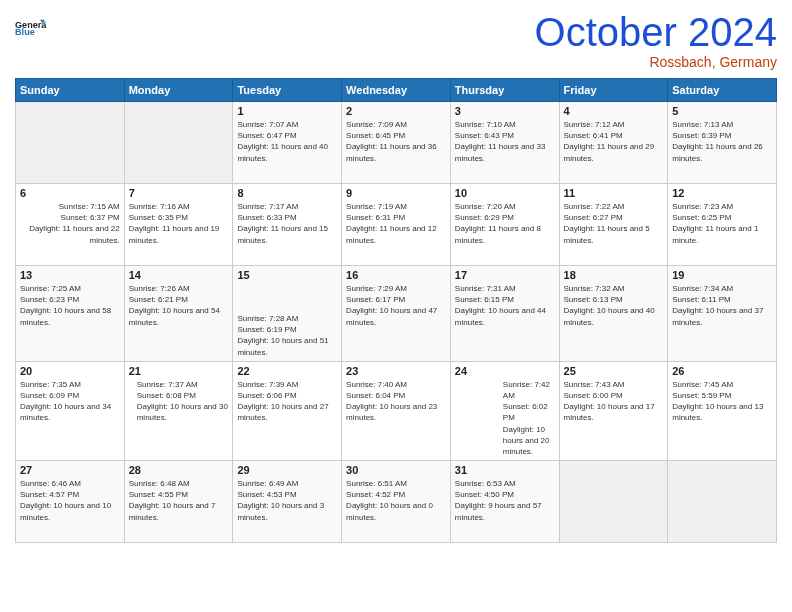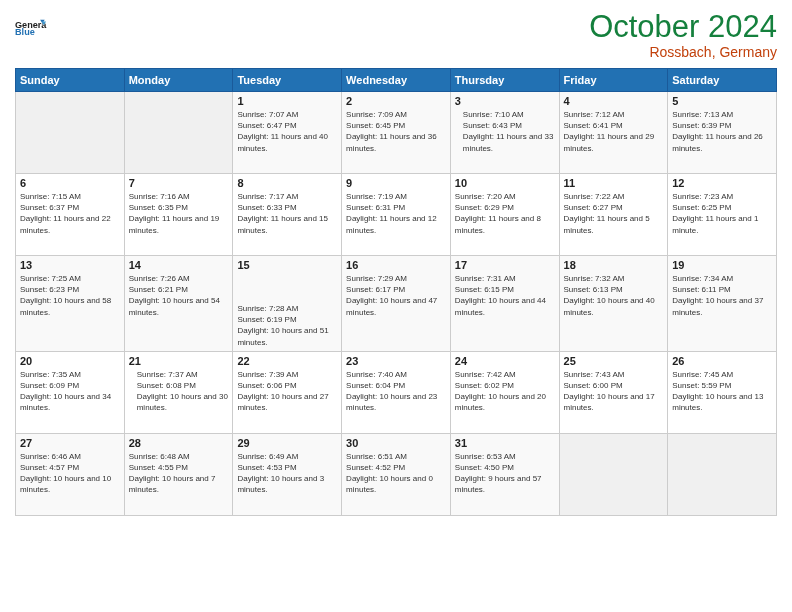--- a/index.html
+++ b/index.html
@@ -25,23 +25,23 @@
     }
     .logo {
       display: flex;
       align-items: center;
       gap: 4px;
     }
     .title-block {
       text-align: right;
     }
     .month-title {
-      font-size: 31px;
+      font-size: 40px;
       font-weight: 300;
-      color: #15803d;
+      color: #1d4ed8;
       line-height: 1.1;
     }
     .location {
       font-size: 14px;
       color: #c2410c;
     }
     .calendar-table {
       width: 100%;
       border-collapse: collapse;
       table-layout: fixed;
@@ -126,41 +126,41 @@
 Daylight: 11 hours and 40 minutes.</div>
           </td>
           <td>
             <span class="day-number">2</span>
             <div class="day-info" style="white-space: pre-line;">Sunrise: 7:09 AM
 Sunset: 6:45 PM
 Daylight: 11 hours and 36 minutes.</div>
           </td>
           <td>
             <span class="day-number">3</span>
-            <div class="day-info" style="white-space: pre-line; margin-left: 8px;">Sunrise: 7:10 AM
+            <div class="day-info" style="white-space: pre-line;">Sunrise: 7:10 AM
 Sunset: 6:43 PM
 Daylight: 11 hours and 33 minutes.</div>
           </td>
           <td>
             <span class="day-number">4</span>
             <div class="day-info" style="white-space: pre-line;">Sunrise: 7:12 AM
 Sunset: 6:41 PM
 Daylight: 11 hours and 29 minutes.</div>
           </td>
           <td>
             <span class="day-number">5</span>
             <div class="day-info" style="white-space: pre-line;">Sunrise: 7:13 AM
 Sunset: 6:39 PM
 Daylight: 11 hours and 26 minutes.</div>
           </td>
         </tr>
         <tr>
           <td>
             <span class="day-number">6</span>
-            <div class="day-info" style="white-space: pre-line;">Sunrise: 7:15 AM
+            <div class="day-info" style="white-space: pre-line; text-align: right;">Sunrise: 7:15 AM
 Sunset: 6:37 PM
 Daylight: 11 hours and 22 minutes.</div>
           </td>
           <td>
             <span class="day-number">7</span>
             <div class="day-info" style="white-space: pre-line;">Sunrise: 7:16 AM
 Sunset: 6:35 PM
 Daylight: 11 hours and 19 minutes.</div>
           </td>
           <td>
@@ -258,21 +258,21 @@
 Daylight: 10 hours and 27 minutes.</div>
           </td>
           <td>
             <span class="day-number">23</span>
             <div class="day-info" style="white-space: pre-line;">Sunrise: 7:40 AM
 Sunset: 6:04 PM
 Daylight: 10 hours and 23 minutes.</div>
           </td>
           <td>
             <span class="day-number">24</span>
-            <div class="day-info" style="white-space: pre-line;">Sunrise: 7:42 AM
+            <div class="day-info" style="white-space: pre-line; margin-left: 48px;">Sunrise: 7:42 AM
 Sunset: 6:02 PM
 Daylight: 10 hours and 20 minutes.</div>
           </td>
           <td>
             <span class="day-number">25</span>
             <div class="day-info" style="white-space: pre-line;">Sunrise: 7:43 AM
 Sunset: 6:00 PM
 Daylight: 10 hours and 17 minutes.</div>
           </td>
           <td>

